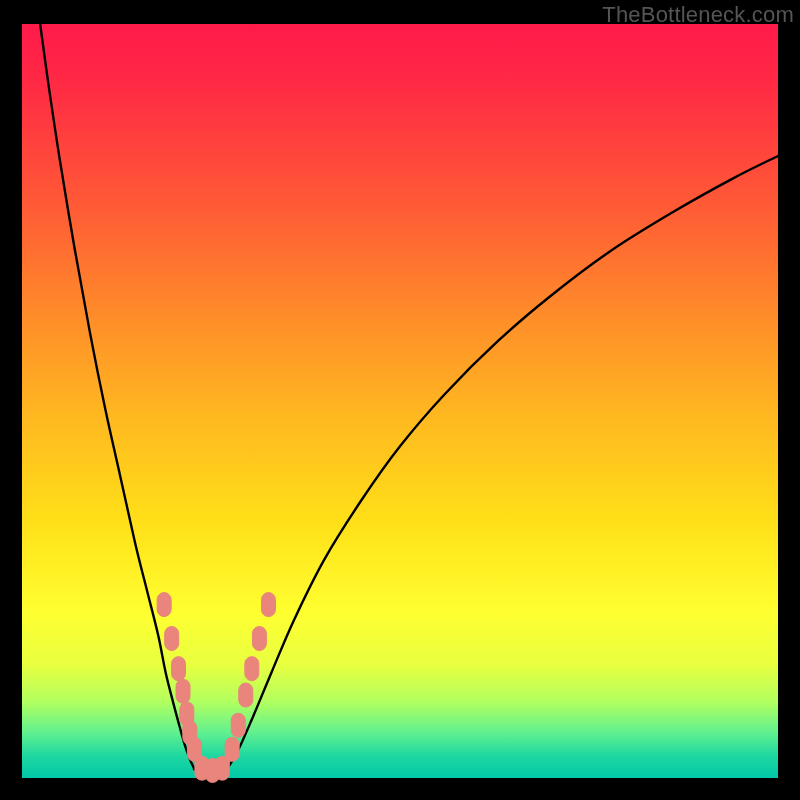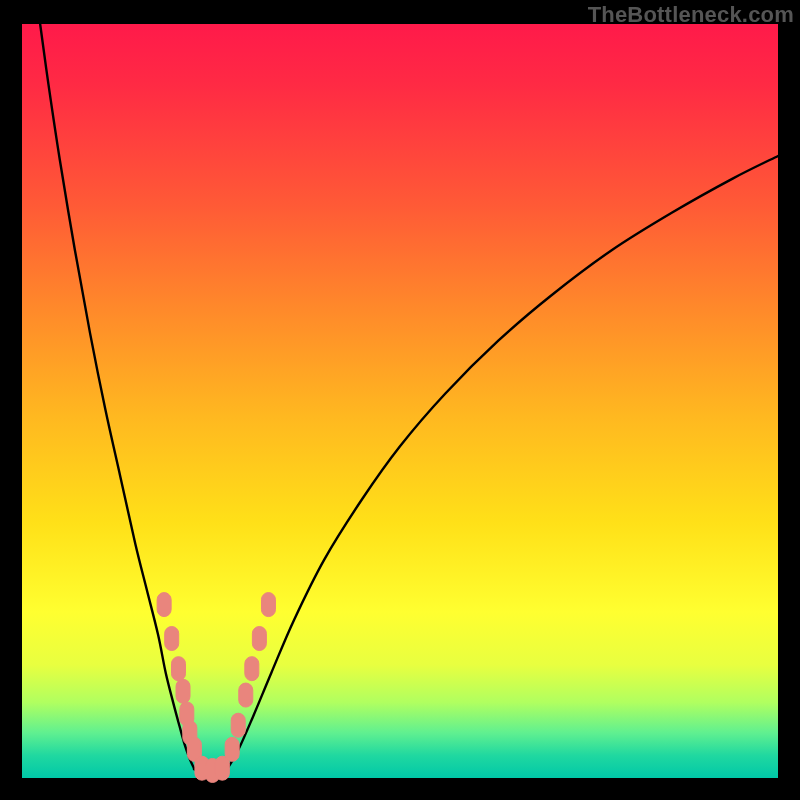--- a/index.html
+++ b/index.html
@@ -30,21 +30,21 @@
       #60f090 94%,
       #20d8a0 97%,
       #00c8a8 100%
     );
   }
   .watermark {
     position: absolute;
     top: 2px;
     right: 6px;
     font-size: 22px;
-    font-weight: 700;
+    font-weight: 400;
     color: #555;
     letter-spacing: 0.2px;
     user-select: none;
   }
   svg.plot {
     position: absolute;
     left: 0;
     top: 0;
     width: 756px;
     height: 754px;

